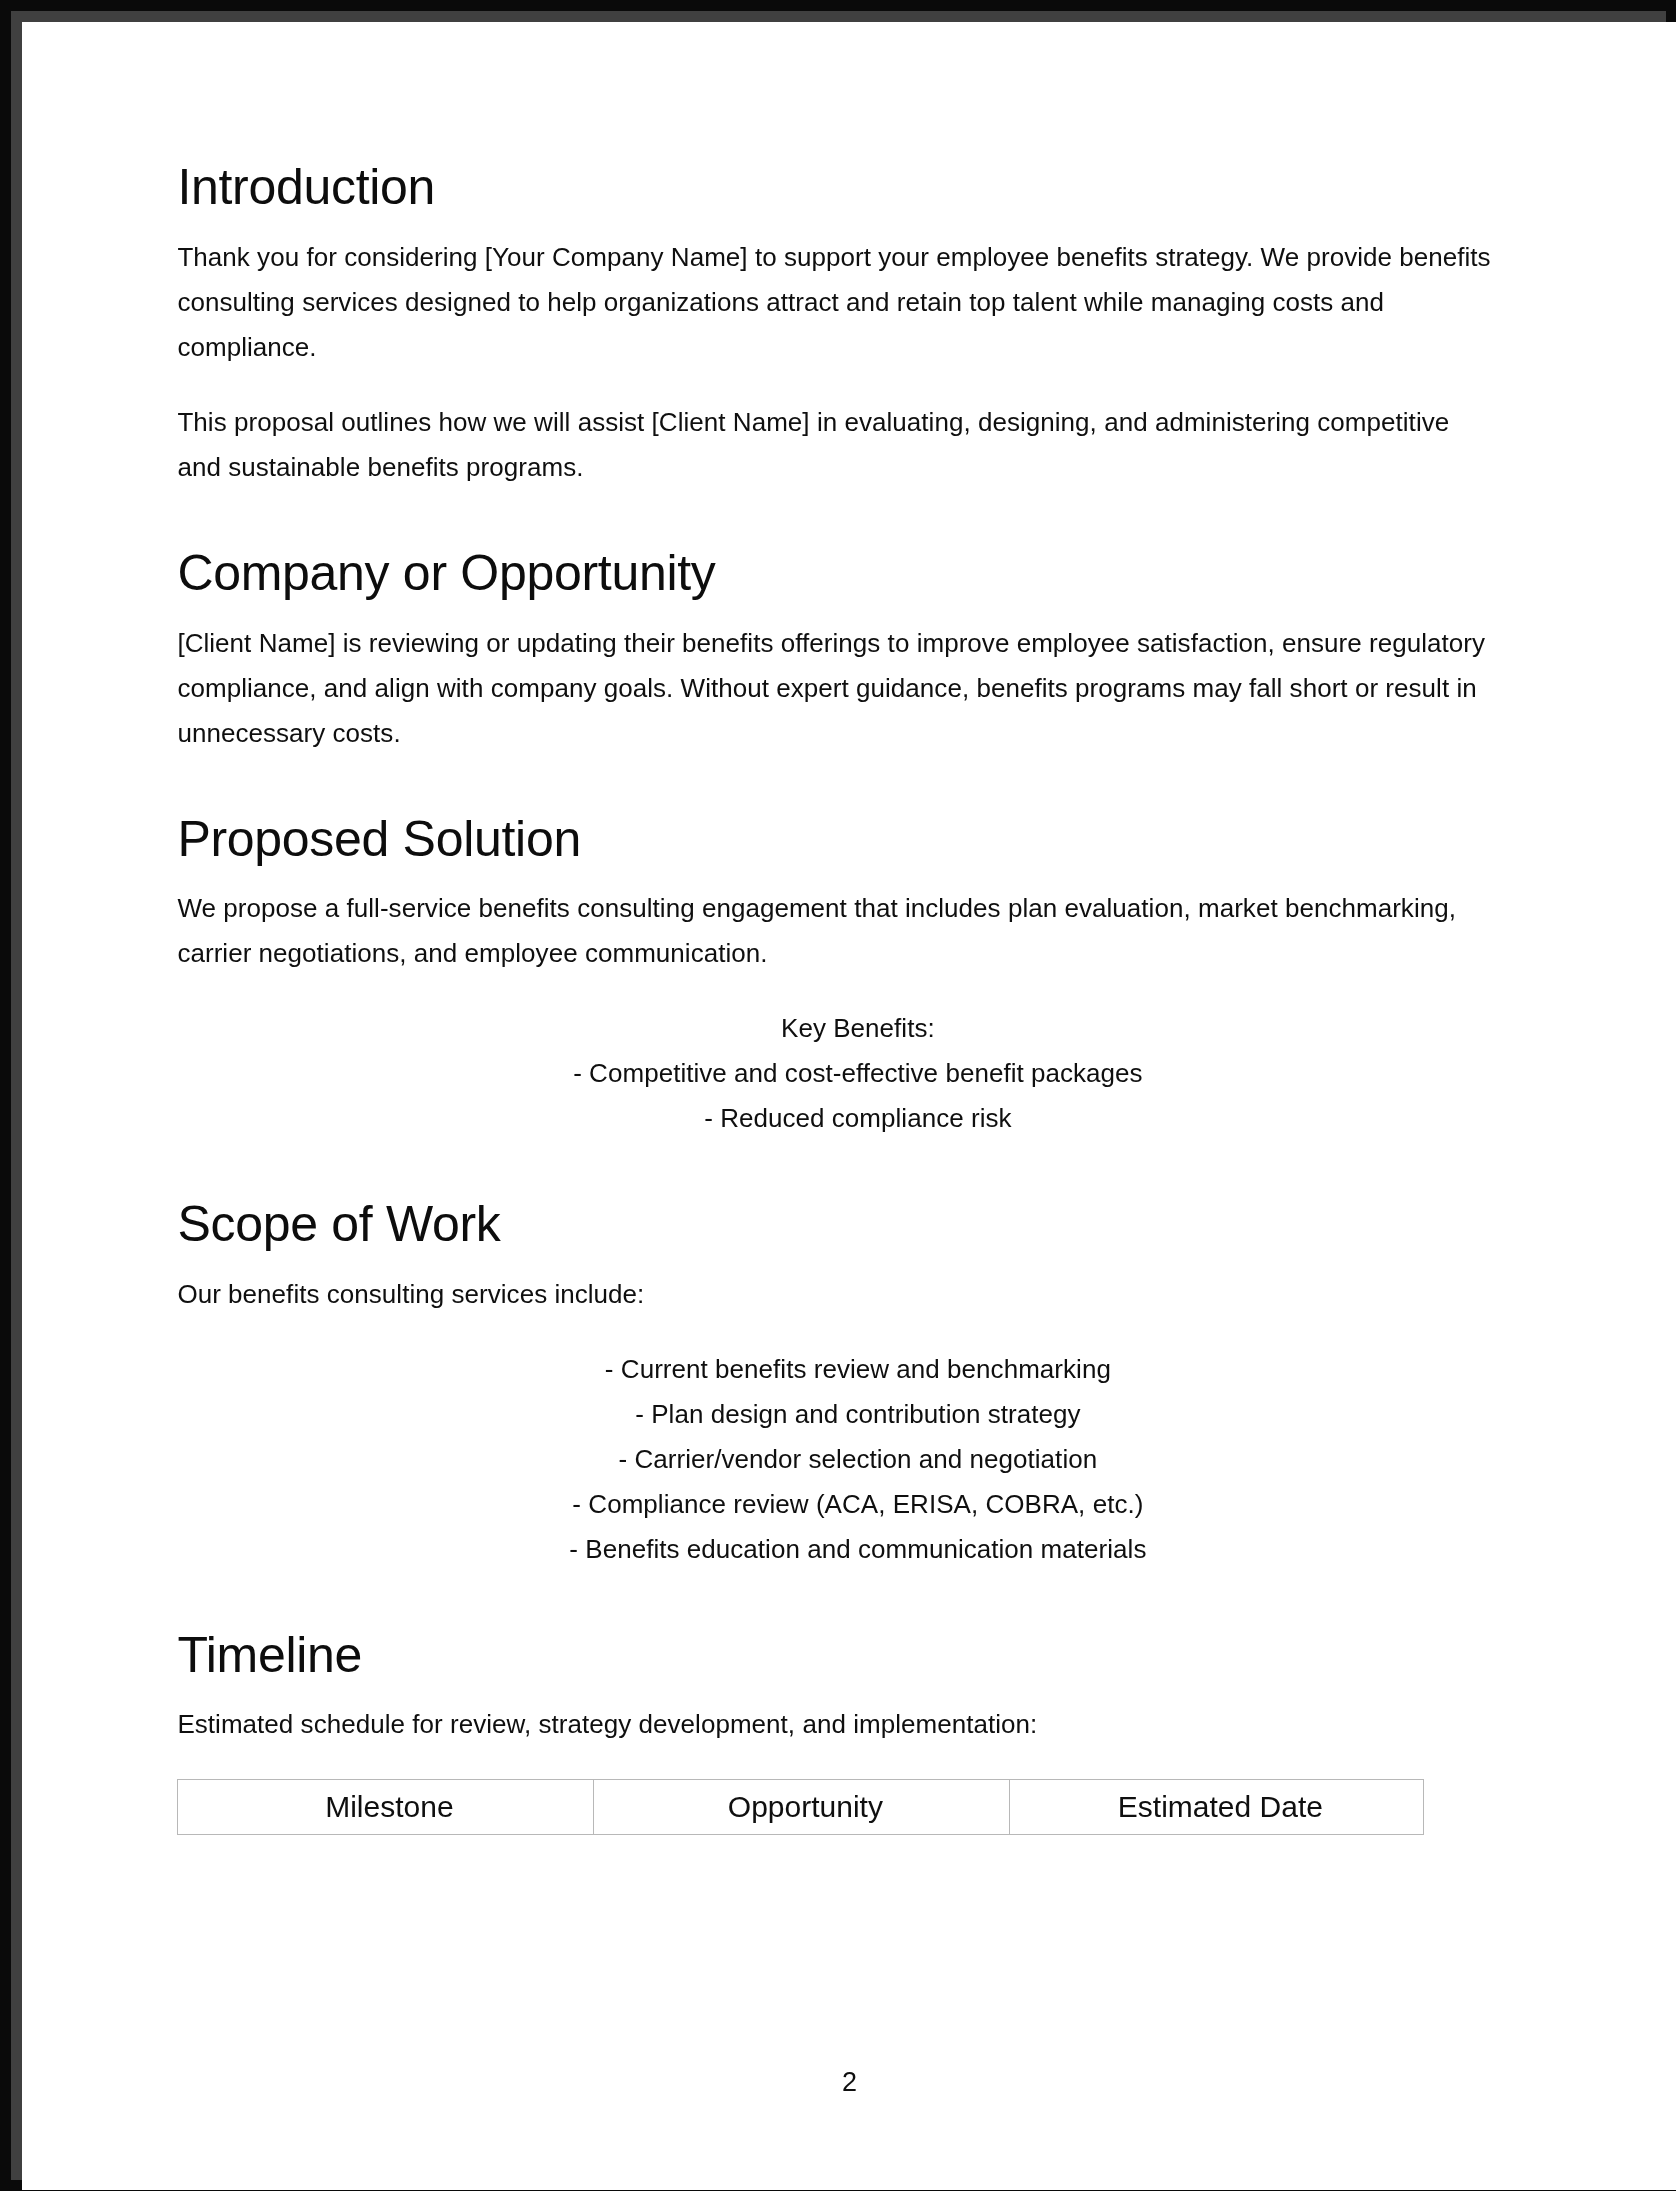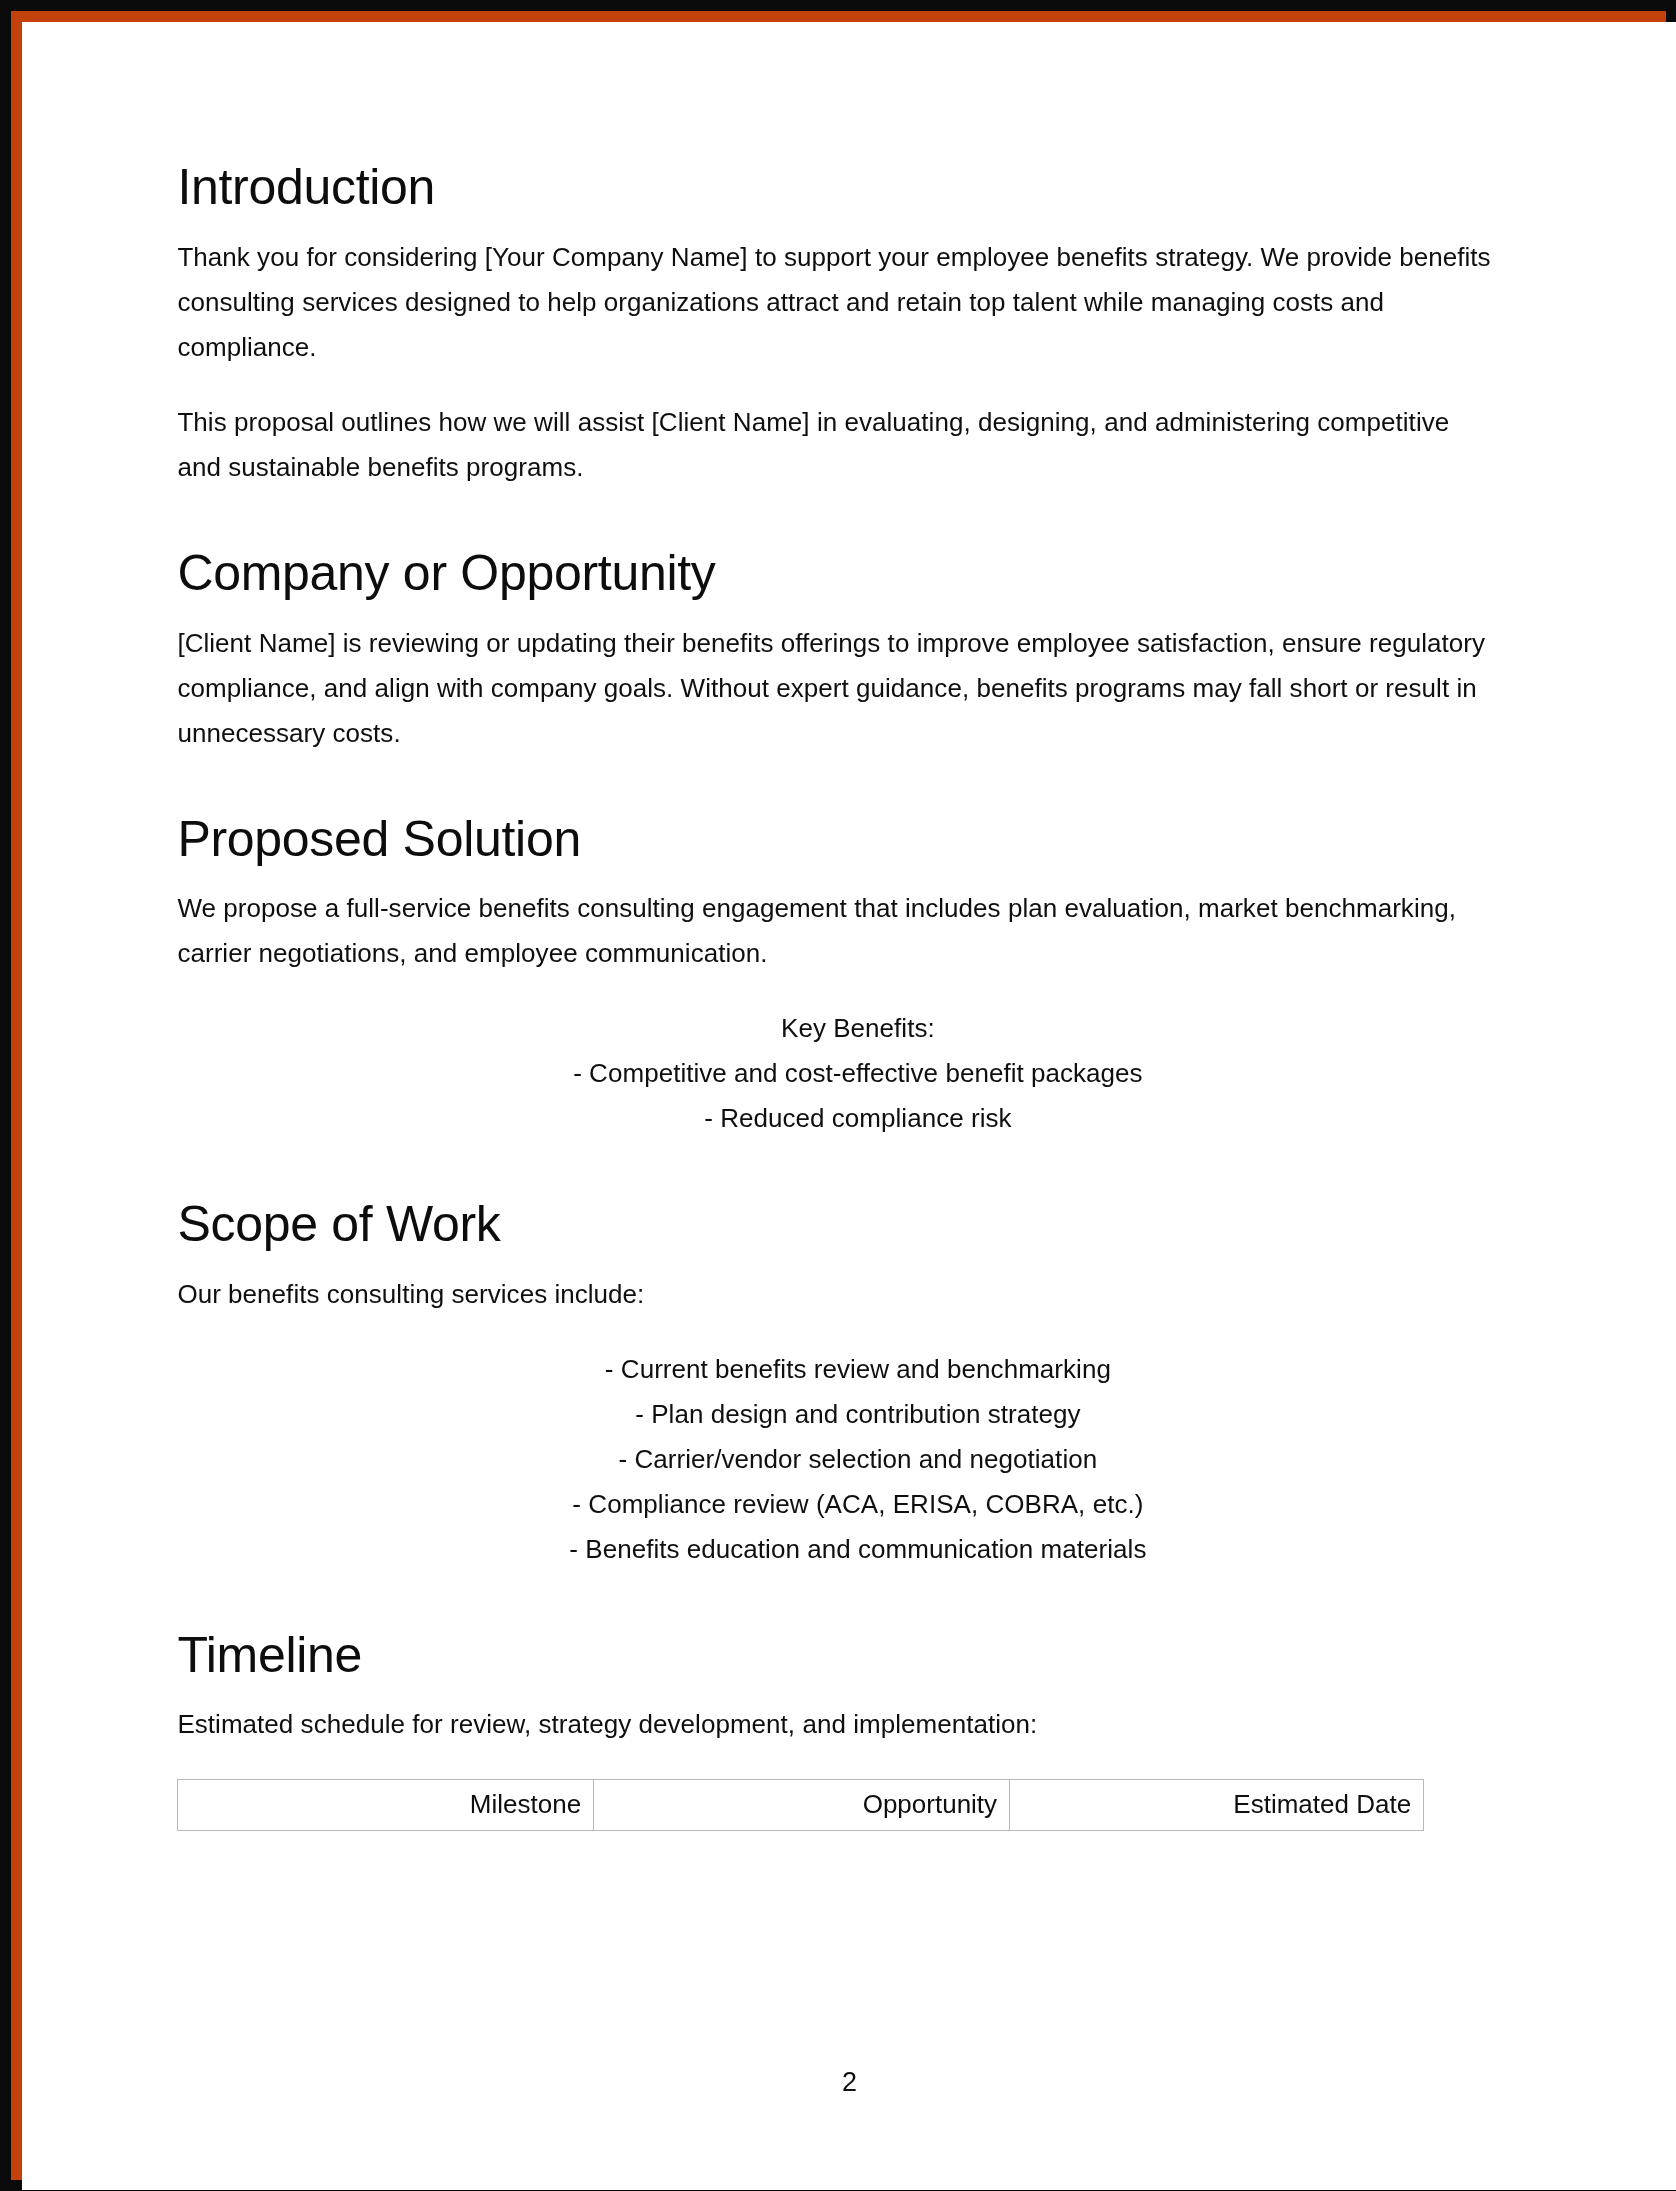--- a/index.html
+++ b/index.html
@@ -17,21 +17,21 @@
   }
 
   
   .page-frame {
     position: absolute;
     left: 0;
     top: 0;
     width: 1677px;
     height: 2191px;
     border: 11.4px solid #0a0a0a;
-    background: #c2410c;
+    background: #404040;
   }
 
   .page-inner {
     position: absolute;
     left: 11.4px;
     top: 11.4px;
     width: 1654px;
     height: 2168px;
     background: #ffffff;
     overflow: hidden;
@@ -79,24 +79,24 @@
 
   
   .timeline-table {
     border-collapse: collapse;
     width: 1246px;
     margin-top: 32px;
     table-layout: fixed;
   }
   .timeline-table th {
     border: 1.3px solid #b8b8b8;
-    text-align: right;
+    text-align: center;
     font-family: "Liberation Sans", sans-serif;
     font-weight: 400;
-    font-size: 26px;
+    font-size: 30px;
     line-height: 1.1;
     color: #0f0f0f;
     padding: 9.7px 12.3px 11.4px 19.3px;
     background: #ffffff;
     vertical-align: middle;
   }
   .col-milestone { width: 416px; }
   .col-description { width: 416px; }
   .col-date { width: 414px; }
 

